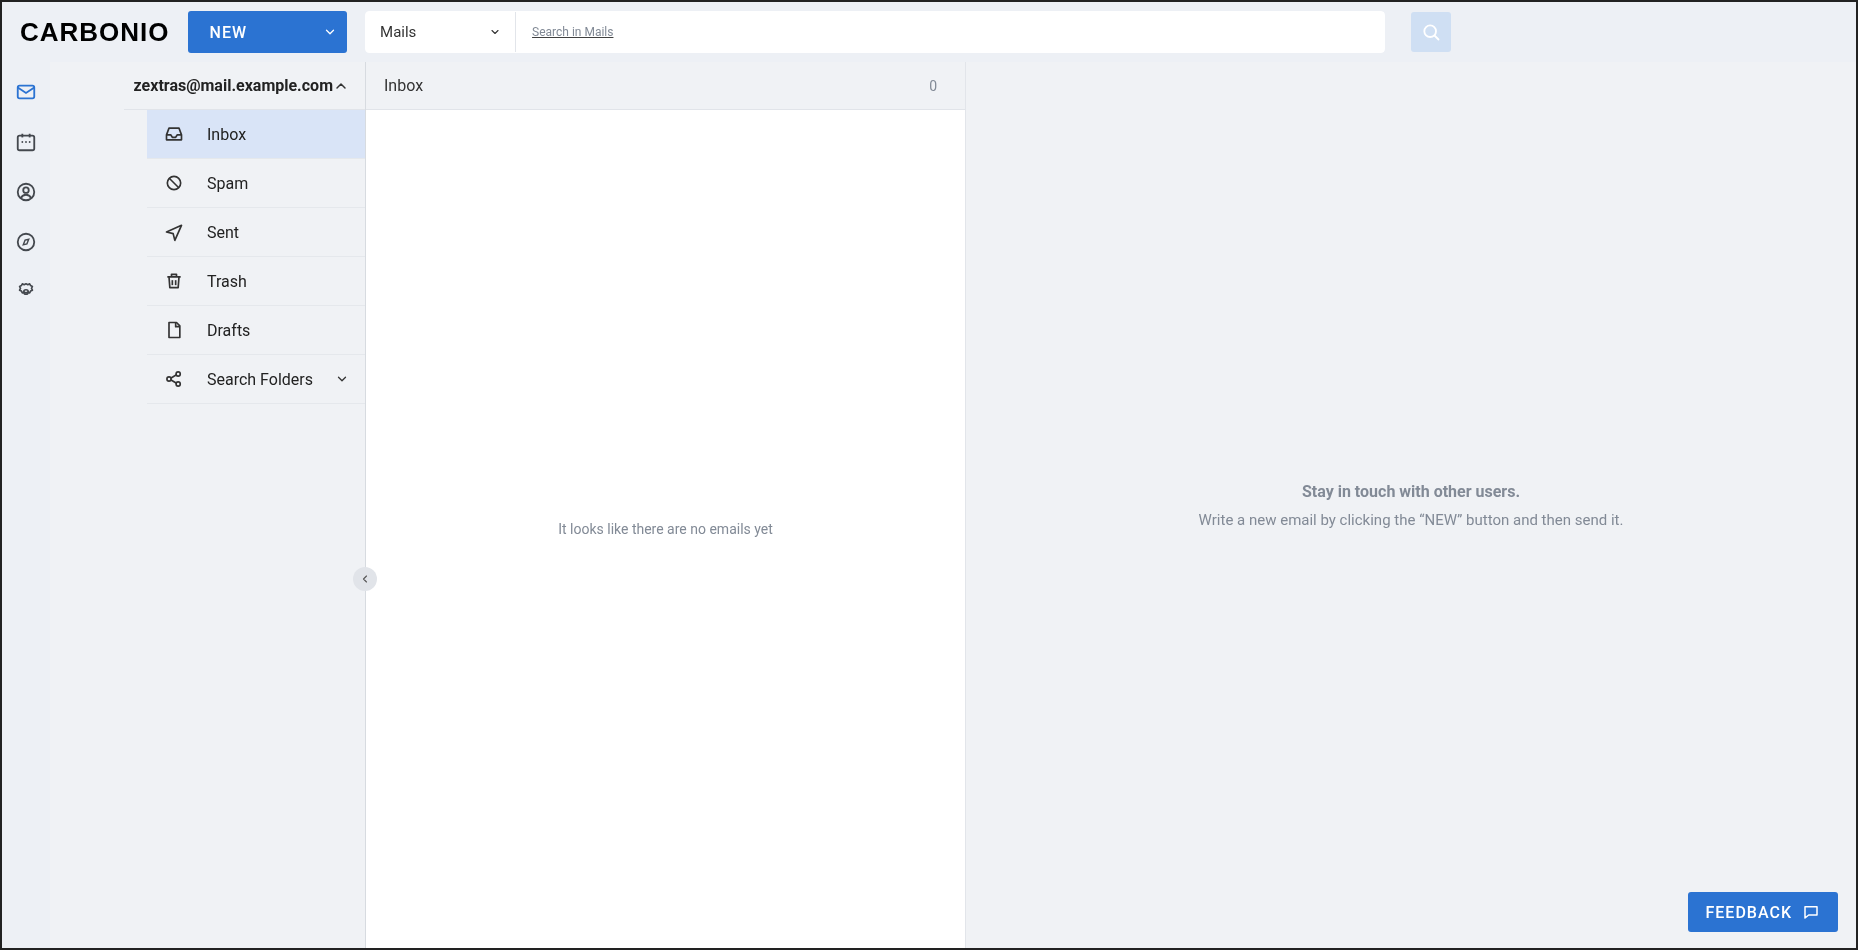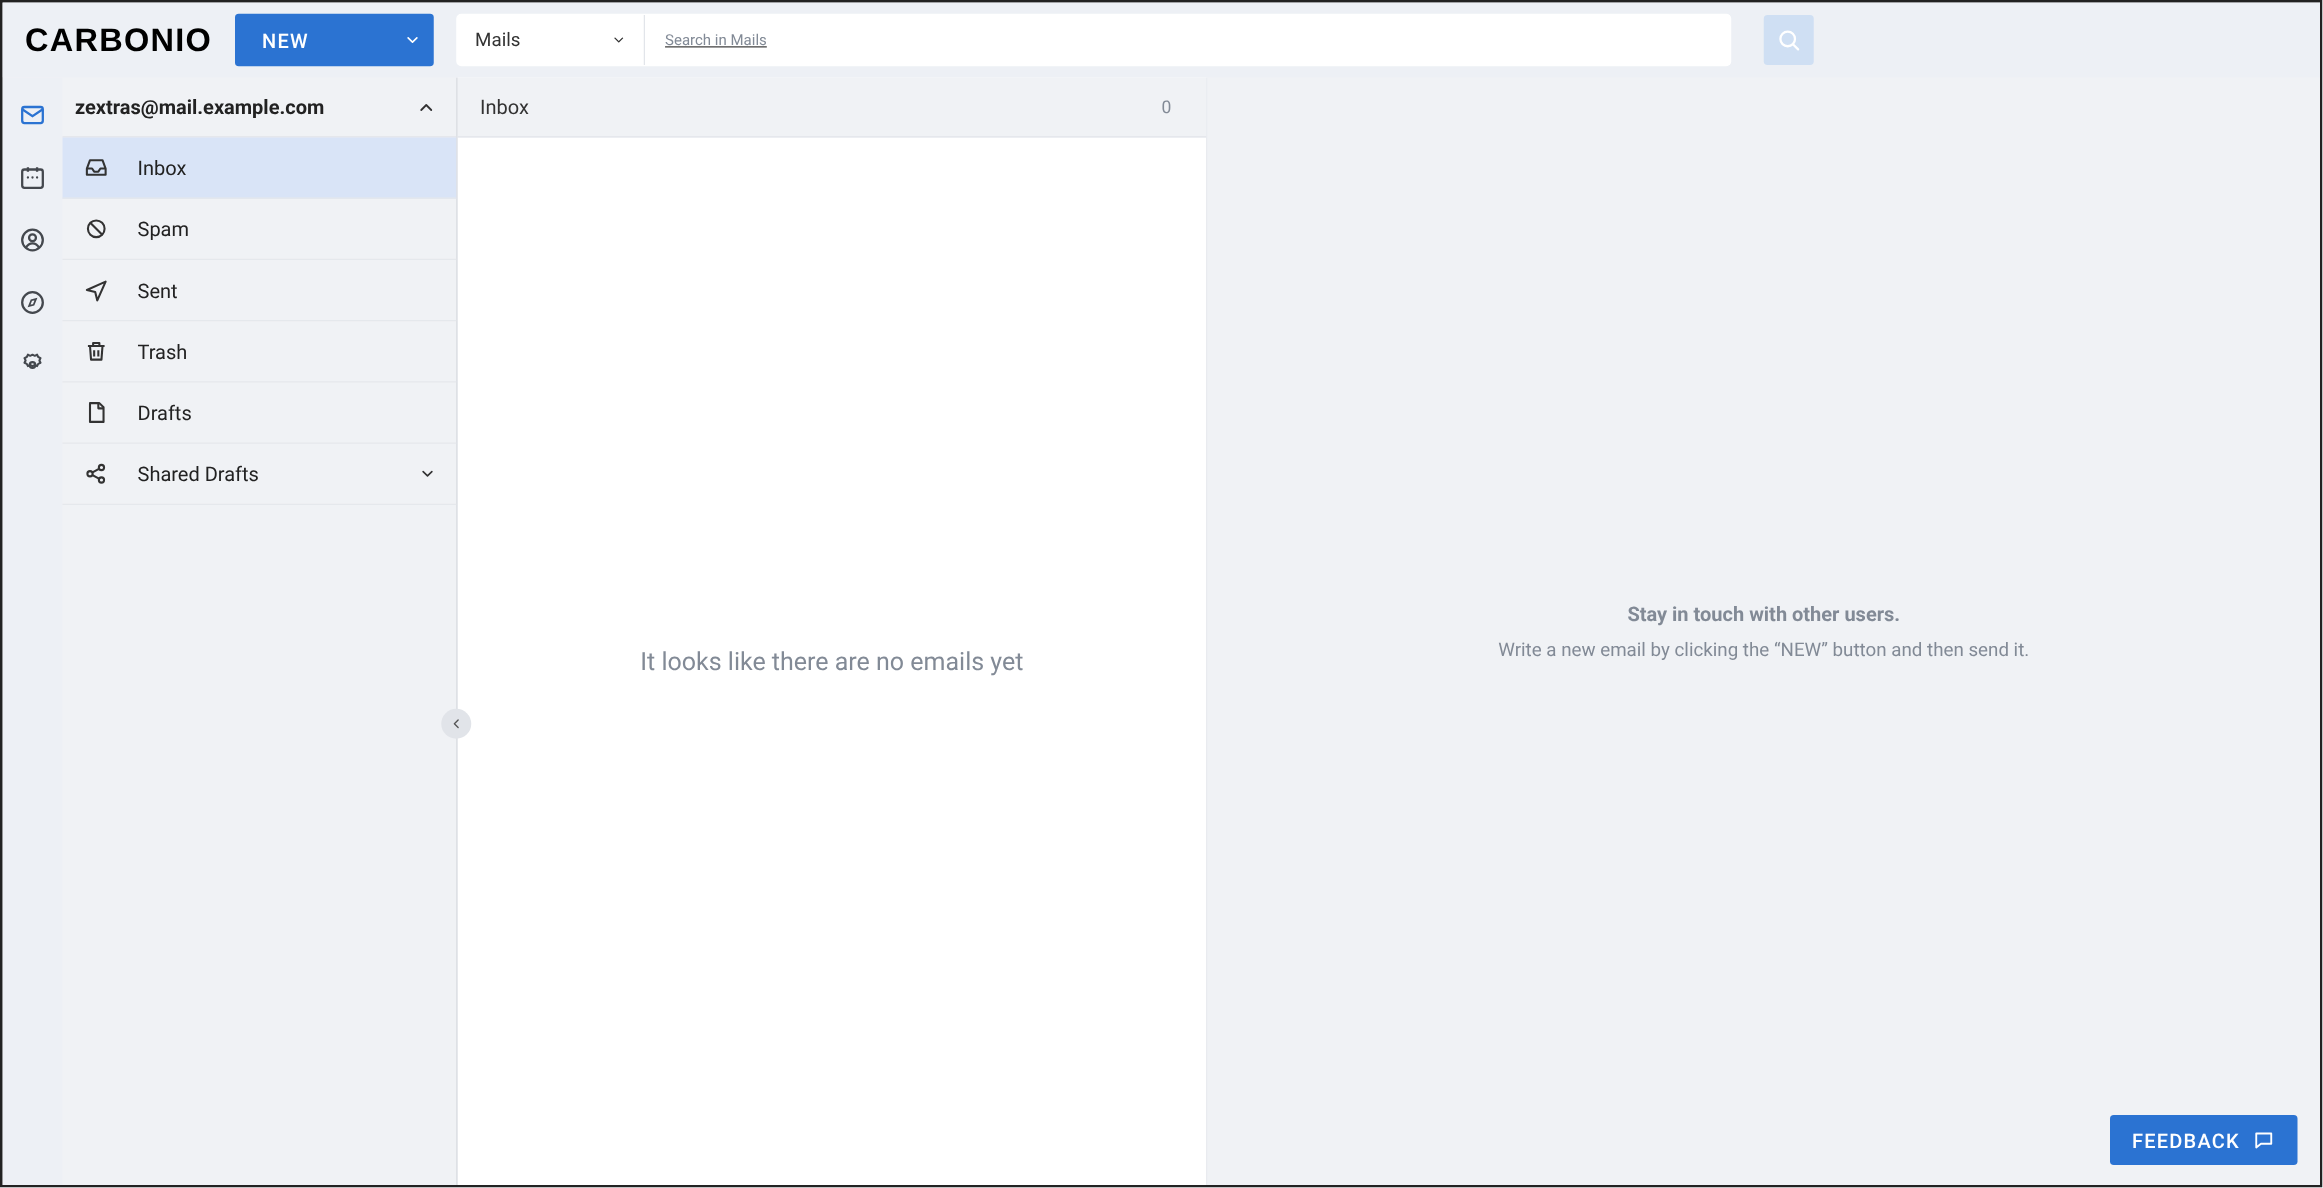--- a/index.html
+++ b/index.html
@@ -127,20 +127,21 @@
       align-items: center;
       justify-content: center;
     }
     .sidebar {
       width: 316px;
       background: #f0f2f5;
       display: flex;
       flex-direction: column;
       border-right: 1px solid #d7dbe0;
       position: relative;
+      align-items: flex-end;
     }
     .account-row {
       height: 48px;
       display: flex;
       align-items: center;
       justify-content: space-between;
       padding: 0 16px 0 10px;
       border-bottom: 1px solid #e1e4e9;
     }
     .account-row .email {
@@ -215,21 +216,21 @@
     .list-header .count {
       color: #828a96;
       font-size: 14px;
     }
     .list-empty {
       flex: 1;
       display: flex;
       align-items: center;
       justify-content: center;
       color: #828a96;
-      font-size: 20px;
+      font-size: 14px;
     }
     
     .detail-pane {
       flex: 1;
       background: #f0f2f5;
       display: flex;
       align-items: center;
       justify-content: center;
     }
     .detail-empty {
@@ -403,21 +404,21 @@
           <div class="left">
             <span class="folder-icon">
               <svg width="20" height="20" viewBox="0 0 24 24">
                   <circle cx="6" cy="12" r="2.5" stroke="#333" stroke-width="2" fill="none"></circle>
                   <circle cx="17" cy="6" r="2.5" stroke="#333" stroke-width="2" fill="none"></circle>
                   <circle cx="17" cy="18" r="2.5" stroke="#333" stroke-width="2" fill="none"></circle>
                   <line x1="8" y1="11" x2="15" y2="7" stroke="#333" stroke-width="2"></line>
                   <line x1="8" y1="13" x2="15" y2="17" stroke="#333" stroke-width="2"></line>
                 </svg>
             </span>
-            <span>Shared Drafts</span>
+            <span>Search Folders</span>
           </div>
           <svg width="14" height="14" viewBox="0 0 24 24">
               <path d="M6 9l6 6 6-6" stroke="#333" stroke-width="2.2" fill="none" stroke-linecap="round" stroke-linejoin="round"></path>
             </svg>
         </div>
 
       </div>
 
       <div class="collapse-handle">
         <svg width="12" height="12" viewBox="0 0 24 24">

